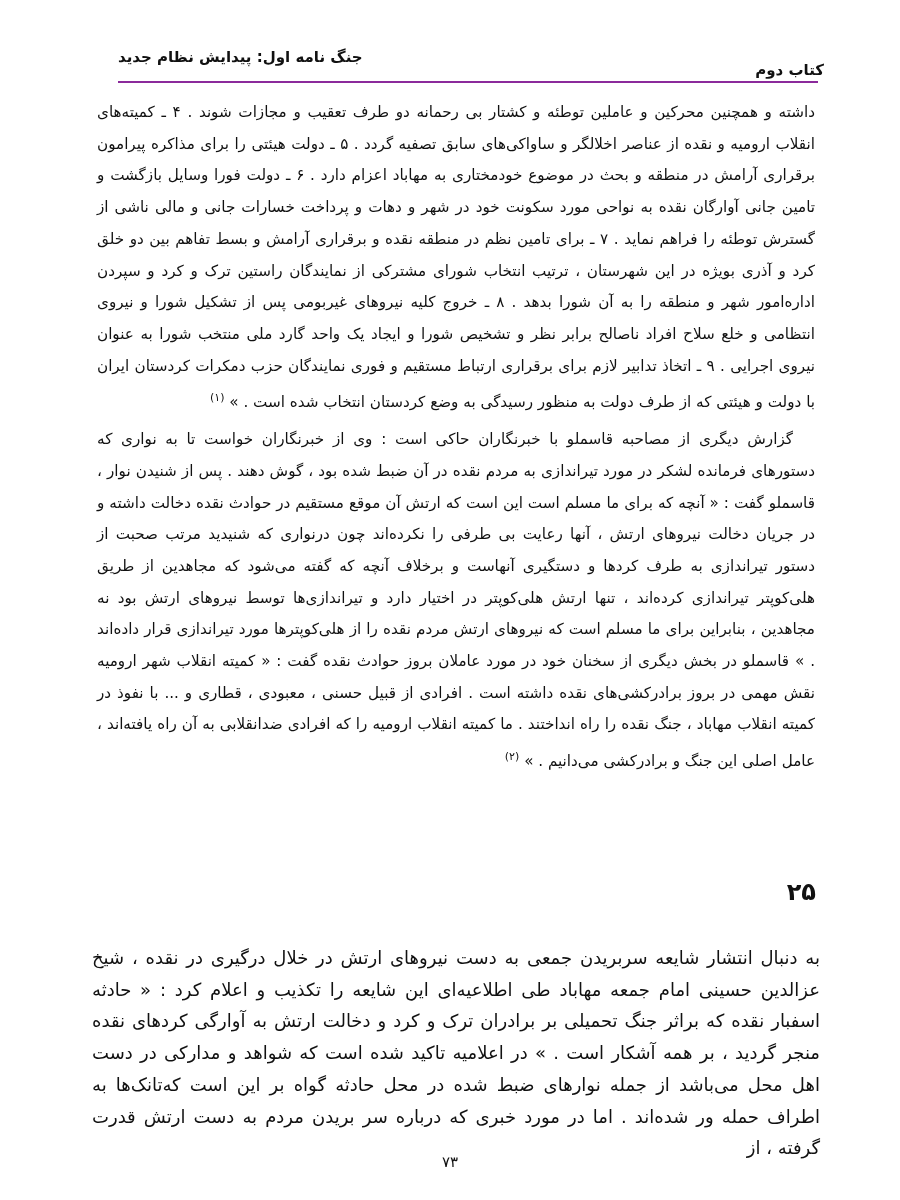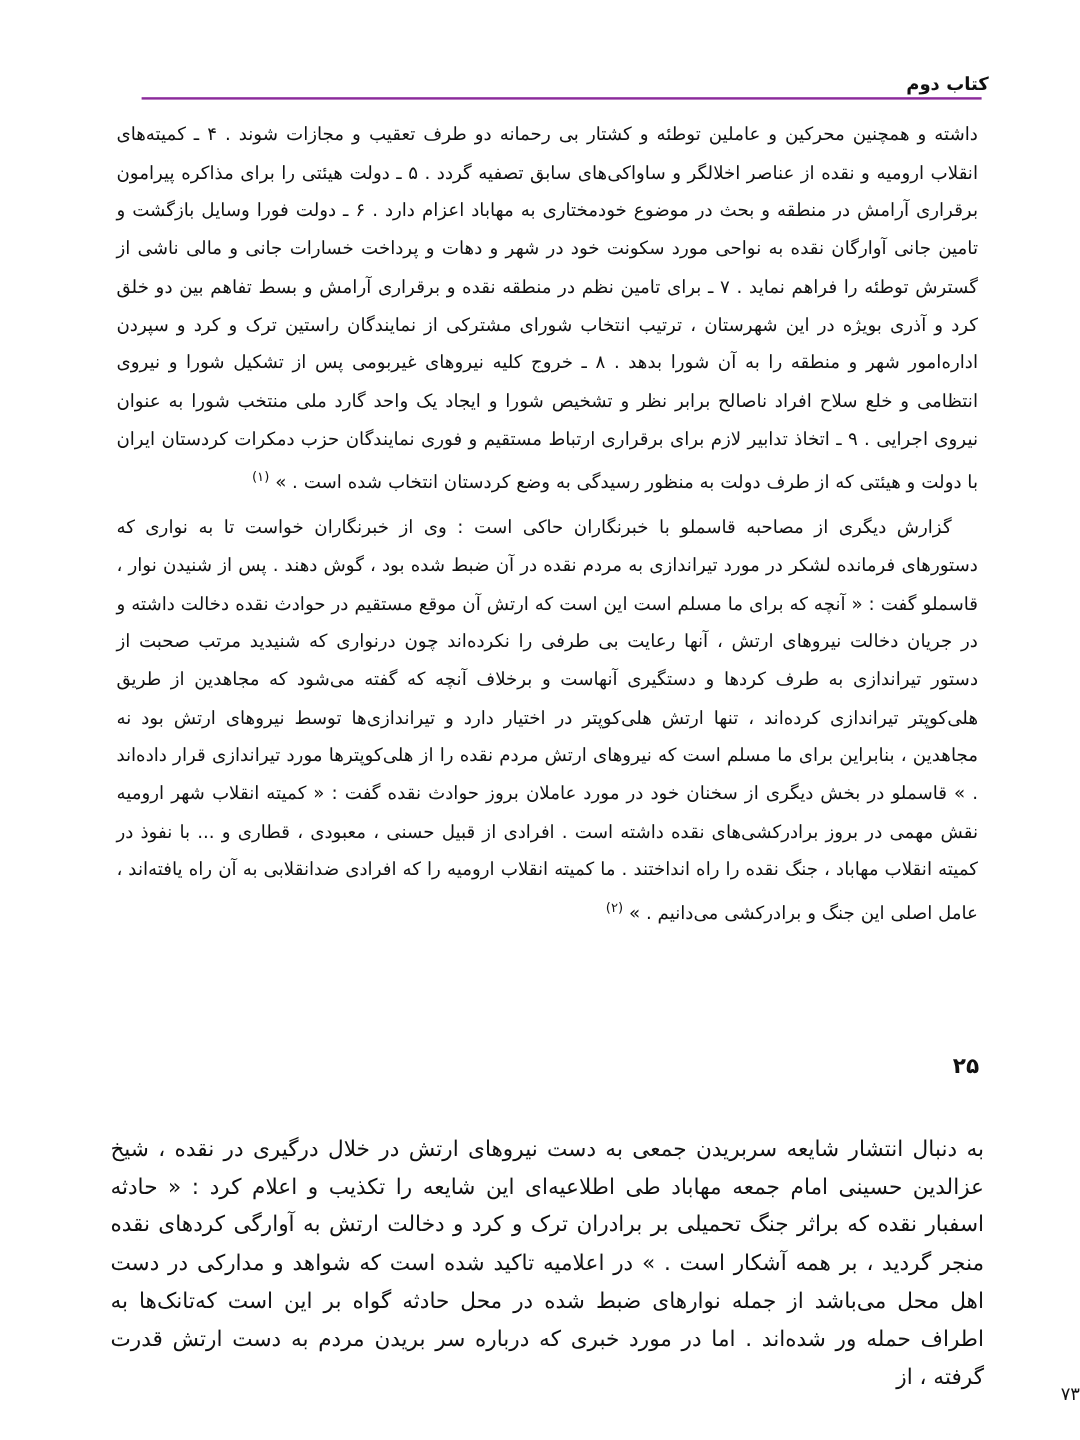--- a/index.html
+++ b/index.html
@@ -4,30 +4,31 @@
 <style>
   html, body { margin: 0; padding: 0; background: #ffffff; }
   body { width: 900px; height: 1200px; position: relative; overflow: hidden; font-family: "DejaVu Sans", sans-serif; color: #111; }
   .header { position: absolute; top: 48px; left: 118px; width: 706px; height: 24px; direction: rtl; }
   .header .book { position: absolute; right: 0; top: 0; font-weight: bold; font-size: 15px; margin-top: 13px; }
   .header .chapter { position: absolute; left: 0; top: 0; font-weight: bold; font-size: 15px; }
   .rule { position: absolute; top: 81px; left: 118px; width: 700px; height: 2px; background: #8b2a9b; }
   .body { position: absolute; top: 92px; left: 92px; width: 728px; direction: rtl; text-align: justify; font-size: 15.2px; line-height: 31.7px; }
   .body p { margin: 5px; }
   .body .indent { text-indent: 22px; }
-  .section-num { position: absolute; top: 878px; right: 84px; font-weight: bold; font-size: 18px; direction: rtl; }
+  .section-num { position: absolute; top: 878px; right: 84px; font-weight: bold; font-size: 24px; direction: rtl; }
   .body2 { position: absolute; top: 924px; left: 92px; width: 728px; direction: rtl; text-align: justify; font-size: 18px; line-height: 31.7px; }
-  .page-num { position: absolute; top: 1153px; left: 0; width: 900px; font-size: 15px; direction: rtl; }
+  .page-num { position: absolute; top: 1153px; left: 0; width: 900px; text-align: center; font-size: 15px; direction: rtl; }
   sup { font-size: 11px; }
 </style>
 </head>
 <body>
 
 <div class="header">
   <span class="book">کتاب دوم</span>
+  <span class="chapter">جنگ نامه اول: پیدایش نظام جدید</span>
 </div>
 <div class="rule"></div>
 
 <div class="body">
   <p><span>داشته و همچنین محرکین و عاملین توطئه و کشتار بی رحمانه دو طرف تعقیب و مجازات شوند . ۴ ـ کمیته‌های انقلاب ارومیه و نقده از عناصر اخلالگر و ساواکی‌های سابق تصفیه گردد . ۵ ـ دولت هیئتی را برای مذاکره پیرامون برقراری آرامش در منطقه و بحث در موضوع خودمختاری به مهاباد اعزام دارد . ۶ ـ دولت فورا وسایل بازگشت و تامین جانی آوارگان نقده به نواحی مورد سکونت خود در شهر و دهات و پرداخت خسارات جانی و مالی ناشی از گسترش توطئه را فراهم نماید . ۷ ـ برای تامین نظم در منطقه نقده و برقراری آرامش و بسط تفاهم بین دو خلق کرد و آذری بویژه در این شهرستان ، ترتیب انتخاب شورای مشترکی از نمایندگان راستین ترک و کرد و سپردن اداره‌امور شهر و منطقه را به آن شورا بدهد . ۸ ـ خروج کلیه نیروهای غیربومی پس از تشکیل شورا و نیروی انتظامی و خلع سلاح افراد ناصالح برابر نظر و تشخیص شورا و ایجاد یک واحد گارد ملی منتخب شورا به عنوان نیروی اجرایی . ۹ ـ اتخاذ تدابیر لازم برای برقراری ارتباط مستقیم و فوری نمایندگان حزب دمکرات کردستان ایران با دولت و هیئتی که از طرف دولت به منظور رسیدگی به وضع کردستان انتخاب شده است . »</span> <sup>(۱)</sup></p>
   <p class="indent"><span>گزارش دیگری از مصاحبه قاسملو با خبرنگاران حاکی است : وی از خبرنگاران خواست تا به نواری که دستورهای فرمانده لشکر در مورد تیراندازی به مردم نقده در آن ضبط شده بود ، گوش دهند . پس از شنیدن نوار ، قاسملو گفت : « آنچه که برای ما مسلم است این است که ارتش آن موقع مستقیم در حوادث نقده دخالت داشته و در جریان دخالت نیروهای ارتش ، آنها رعایت بی طرفی را نکرده‌اند چون درنواری که شنیدید مرتب صحبت از دستور تیراندازی به طرف کردها و دستگیری آنهاست و برخلاف آنچه که گفته می‌شود که مجاهدین از طریق هلی‌کوپتر تیراندازی کرده‌اند ، تنها ارتش هلی‌کوپتر در اختیار دارد و تیراندازی‌ها توسط نیروهای ارتش بود نه مجاهدین ، بنابراین برای ما مسلم است که نیروهای ارتش مردم نقده را از هلی‌کوپترها مورد تیراندازی قرار داده‌اند . » قاسملو در بخش دیگری از سخنان خود در مورد عاملان بروز حوادث نقده گفت : « کمیته انقلاب شهر ارومیه نقش مهمی در بروز برادرکشی‌های نقده داشته است . افرادی از قبیل حسنی ، معبودی ، قطاری و ... با نفوذ در کمیته انقلاب مهاباد ، جنگ نقده را راه انداختند . ما کمیته انقلاب ارومیه را که افرادی ضدانقلابی به آن راه یافته‌اند ، عامل اصلی این جنگ و برادرکشی می‌دانیم . »</span> <sup>(۲)</sup></p>
 </div>
 
 <div class="section-num">۲۵</div>
 

